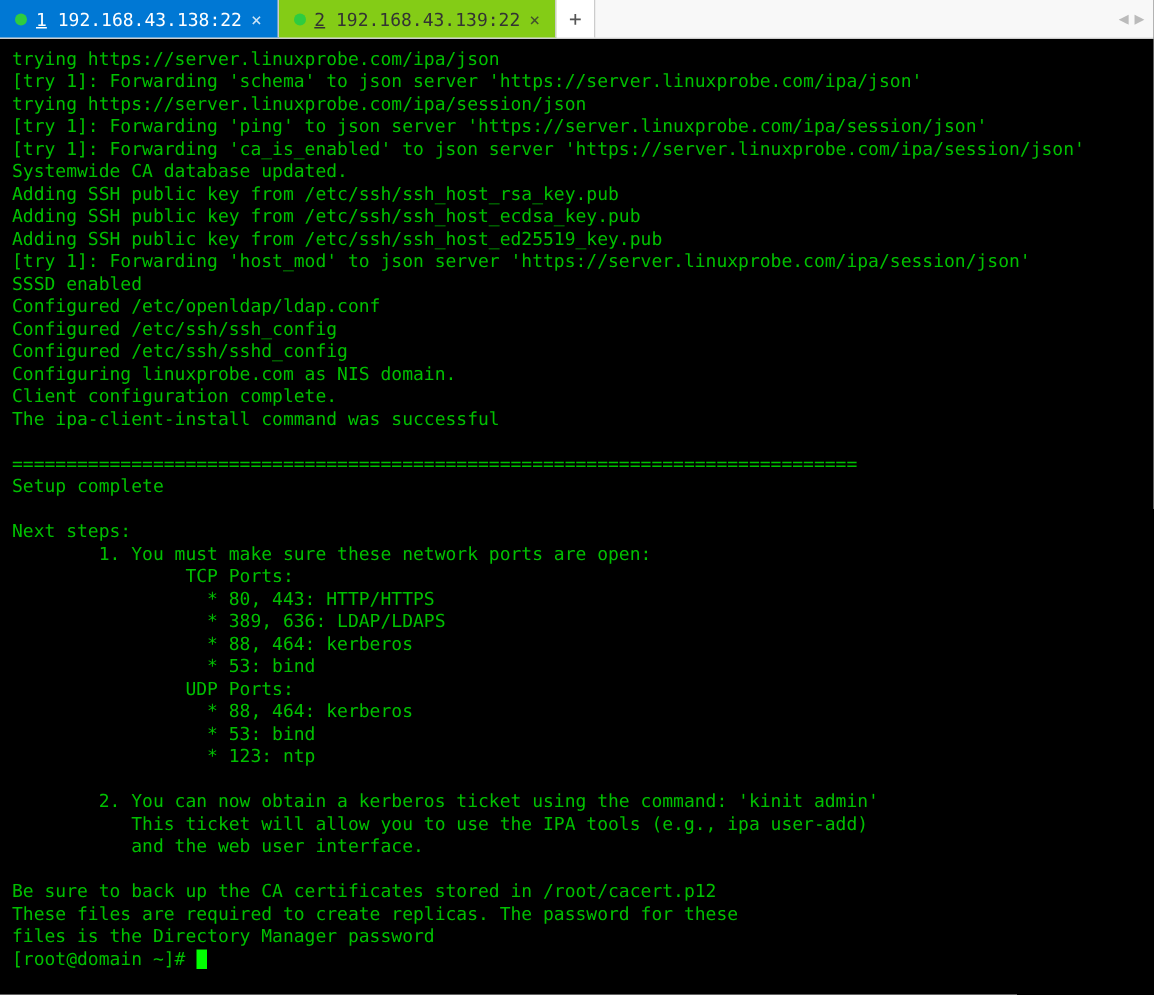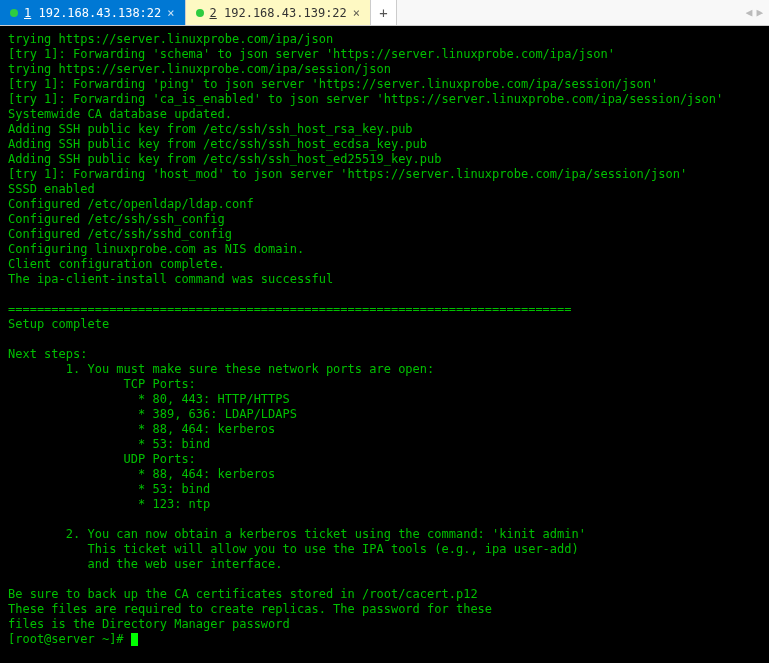--- a/index.html
+++ b/index.html
@@ -27,21 +27,21 @@
       gap: 6px;
       font-size: 12px;
       min-width: 160px;
     }
     .tab.active {
       background: #0078d4;
       color: #fff;
       text-align: center;
     }
     .tab.inactive {
-      background: #fef9c3;
+      background: #84cc16;
       color: #333;
     }
     .tab .dot {
       width: 8px;
       height: 8px;
       border-radius: 50%;
       background: #2ecc40;
       flex-shrink: 0;
     }
     .tab .lbl {
@@ -151,13 +151,13 @@
                   * 53: bind
                   * 123: ntp
 
         2. You can now obtain a kerberos ticket using the command: 'kinit admin'
            This ticket will allow you to use the IPA tools (e.g., ipa user-add)
            and the web user interface.
 
 Be sure to back up the CA certificates stored in /root/cacert.p12
 These files are required to create replicas. The password for these
 files is the Directory Manager password
-</div><span>[root@server ~]# </span><span class="cursor"></span></div>
+</div><span>[root@domain ~]# </span><span class="cursor"></span></div>
 
 </body></html>

